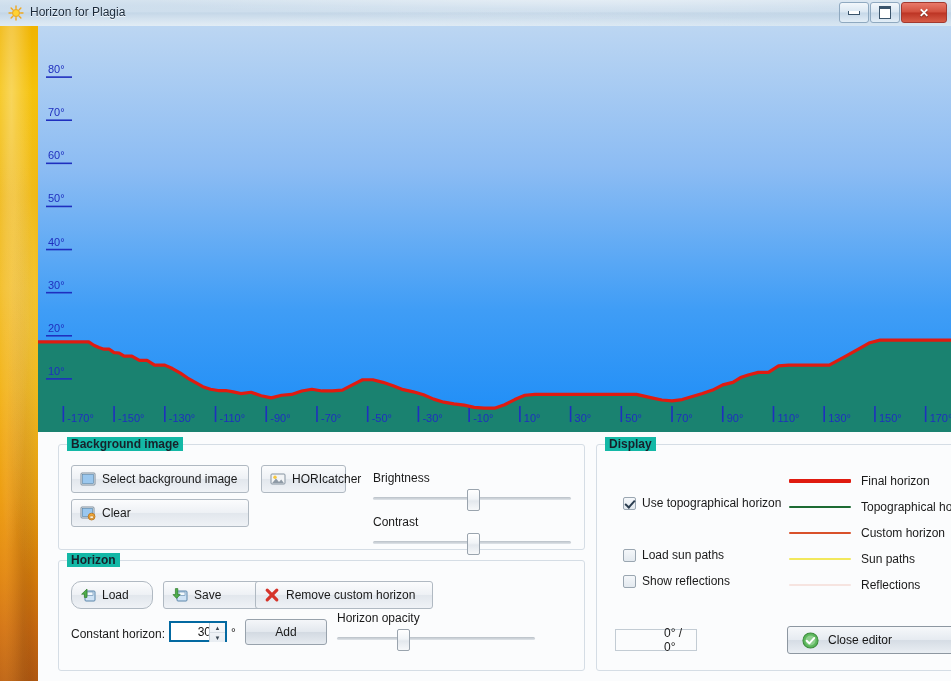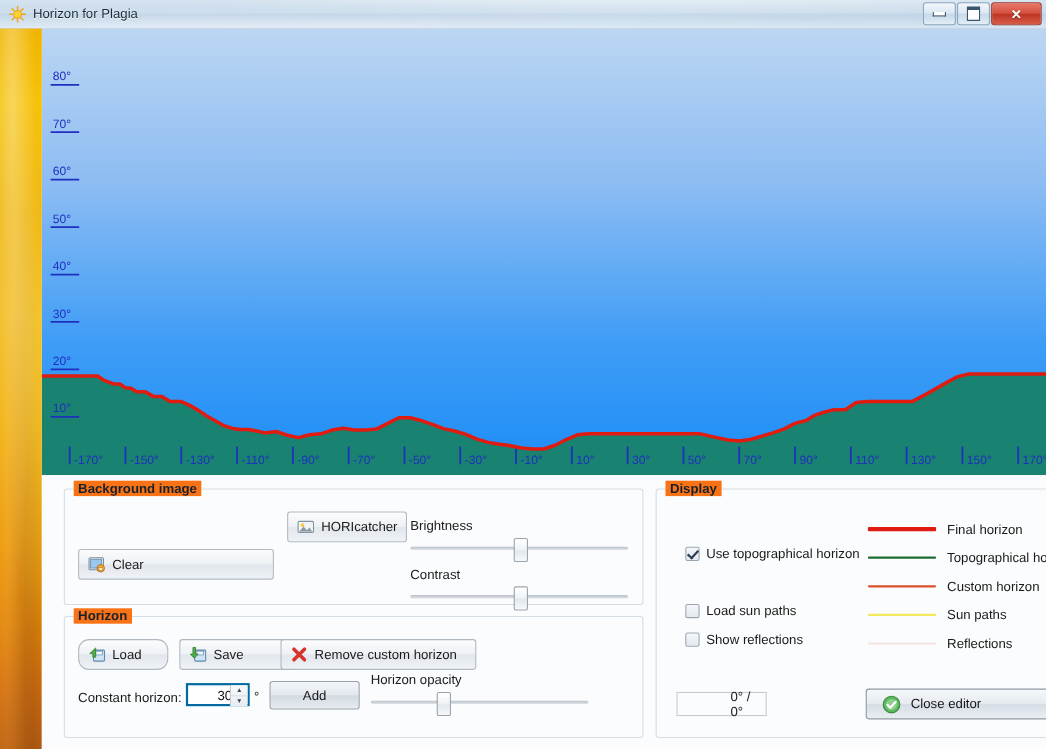--- a/index.html
+++ b/index.html
@@ -78,21 +78,21 @@
   
   .panels{
     position:absolute;left:38px;top:432px;width:913px;height:249px;
     background:#fbfcfd;
   }
   .group{
     position:absolute;
     border:1px solid #d5dde5;border-radius:3px;background:#fbfcfd;
   }
   .group > .legend{
-    position:absolute;left:8px;top:-8px;background:#f97316;padding:0 4px;
+    position:absolute;left:8px;top:-8px;background:#14b8a6;padding:0 4px;
     font-weight:bold;font-size:12px;color:#17212b;
   }
   #grp-bg{left:20px;top:12px;width:525px;height:104px;}
   #grp-horizon{left:20px;top:128px;width:525px;height:109px;}
   #grp-display{left:558px;top:12px;width:380px;height:225px;}
 
   
   .btn{
     position:absolute;
     border:1px solid #b0b9c2;border-radius:3px;
@@ -291,22 +291,29 @@
           <polyline points="0,315.81333333333333 50.72222222222222,315.81333333333333 55.794444444444444,319.26222222222225 60.86666666666667,321.41777777777776 65.93888888888888,323.14222222222224 71.0111111111111,323.14222222222224 76.08333333333333,326.5911111111111 81.15555555555557,327.02222222222224 86.22777777777777,330.03999999999996 93.83611111111111,330.03999999999996 101.44444444444444,334.3511111111111 109.05277777777778,334.3511111111111 116.6611111111111,339.09333333333336 126.80555555555556,339.09333333333336 134.4138888888889,342.5422222222222 142.0222222222222,346.85333333333335 149.63055555555556,352.02666666666664 157.23888888888888,356.3377777777778 164.84722222222223,360.6488888888889 172.45555555555555,363.23555555555555 180.06388888888887,364.5288888888889 187.67222222222222,364.5288888888889 195.28055555555554,365.8222222222222 202.88888888888889,367.5466666666667 213.03333333333333,366.25333333333333 223.17777777777778,369.70222222222225 233.3222222222222,371.85777777777776 243.46666666666667,369.2711111111111 253.61111111111111,368.4088888888889 263.75555555555553,364.96 273.9,363.23555555555555 284.0444444444444,364.96 294.1888888888889,364.96 304.3333333333333,364.09777777777776 314.47777777777776,358.9244444444445 324.62222222222226,353.75111111111113 334.76666666666665,353.75111111111113 344.9111111111111,356.3377777777778 355.05555555555554,359.78666666666663 365.20000000000005,363.6666666666667 375.34444444444443,365.8222222222222 385.4888888888889,368.84000000000003 395.6333333333333,373.1511111111111 405.77777777777777,376.1688888888889 415.9222222222222,377.8933333333333 426.06666666666666,379.18666666666667 436.2111111111111,381.34222222222223 446.35555555555555,382.20444444444445 456.5,382.20444444444445 466.6444444444444,378.75555555555553 476.7888888888889,373.58222222222224 486.93333333333334,369.2711111111111 497.0777777777777,368.4088888888889 507.22222222222223,368.4088888888889 522.4388888888889,368.4088888888889 537.6555555555556,368.4088888888889 557.9444444444445,368.4088888888889 578.2333333333333,368.4088888888889 598.5222222222222,368.4088888888889 613.7388888888889,371.85777777777776 623.8833333333333,374.0133333333333 634.0277777777777,374.87555555555554 644.1722222222222,373.58222222222224 654.3166666666667,370.56444444444446 664.4611111111111,367.5466666666667 674.6055555555556,364.09777777777776 684.75,358.9244444444445 694.8944444444444,356.3377777777778 702.5027777777779,351.59555555555556 710.1111111111111,349.0088888888889 720.2555555555555,346.4222222222222 730.4000000000001,346.4222222222222 740.5444444444445,339.9555555555556 750.6888888888889,339.09333333333336 760.8333333333334,339.09333333333336 776.05,339.09333333333336 791.2666666666667,339.09333333333336 806.4833333333333,330.90222222222224 821.7,322.28 831.8444444444444,316.67555555555555 841.9888888888889,314.0888888888889 852.1333333333333,314.0888888888889 862.2777777777777,314.0888888888889 887.6388888888889,314.0888888888889 913,314.0888888888889" fill="none" stroke="#e01b10" stroke-width="3.2" stroke-linejoin="round" stroke-linecap="round"></polyline>
         </g>
     </svg>
   </div>
 
   <div class="panels">
 
     <div class="group" id="grp-bg">
       <div class="legend">Background image</div>
 
-
-      <div class="btn" style="left:202px;top:20px;width:109px;height:28px;">
+      <div class="btn" style="left:12px;top:20px;width:178px;height:28px;">
+        <svg class="ico" viewBox="0 0 16 16">
+          <rect x="1" y="2" width="14" height="12" rx="1" fill="#eef2f6" stroke="#7d8c9a"></rect>
+          <rect x="2.6" y="3.6" width="10.8" height="8.8" fill="#9ac7ee" stroke="#5d88ac" stroke-width=".7"></rect>
+        </svg>
+        <span>Select background image</span>
+      </div>
+
+      <div class="btn" style="left:202px;top:20px;width:85px;height:28px;">
         <svg class="ico" viewBox="0 0 16 16">
           <rect x="1" y="3" width="14" height="10" rx="1" fill="#f2f4f6" stroke="#8593a0"></rect>
           <circle cx="5" cy="6.3" r="1.7" fill="#f7c73d"></circle>
           <path d="M2 12.2 L6 7.6 L9 11 L11.2 8.6 L14 12.2 Z" fill="#8e9aa6"></path>
         </svg>
         <span>HORIcatcher</span>
       </div>
 
       <div class="btn" style="left:12px;top:54px;width:178px;height:28px;">
         <svg class="ico" viewBox="0 0 16 16">

